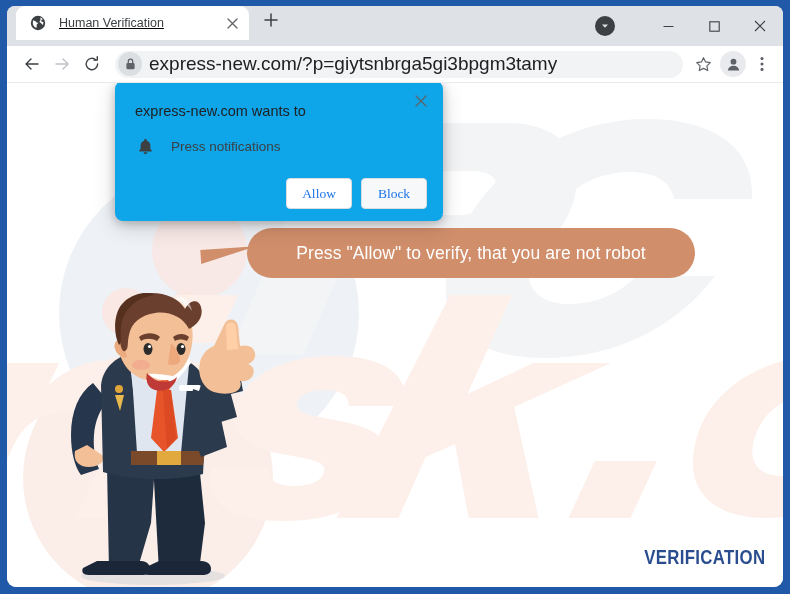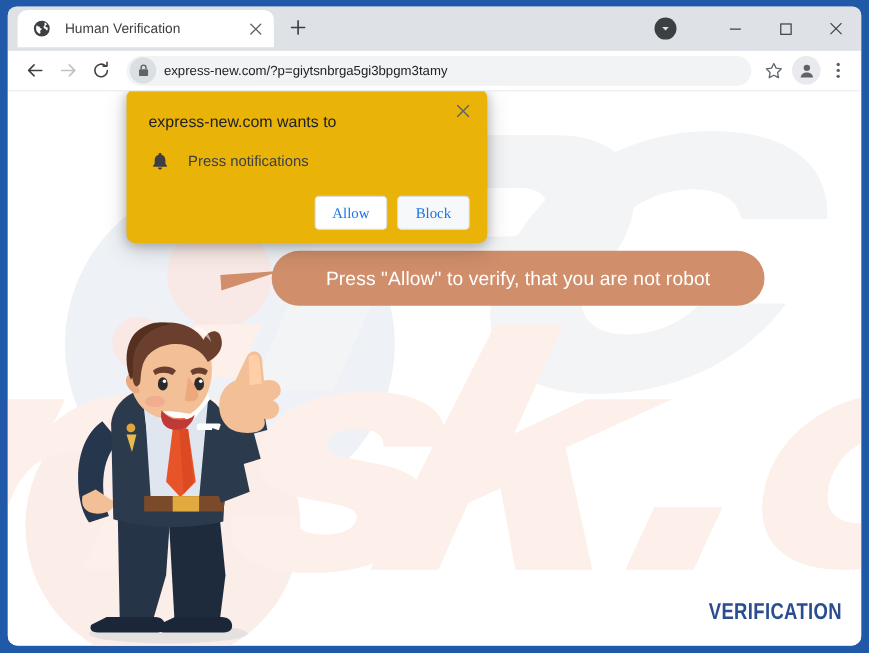--- a/index.html
+++ b/index.html
@@ -31,22 +31,23 @@
     display: flex;
     flex-direction: column;
   }
 
   
   #tabstrip {
     position: relative;
     height: 40px;
     background: #dee1e6;
     display: flex;
-    align-items: center;
-    flex: 0 0 auto;
+    align-items: flex-start;
+    flex: 0 0 auto;
+    text-decoration: underline;
   }
   .tab {
     position: relative;
     margin-left: 9px;
     width: 233px;
     height: 34px;
     background: #ffffff;
     border-radius: 9px 9px 0 0;
     display: flex;
     align-items: center;
@@ -128,21 +129,21 @@
   }
   .lock-wrap {
     width: 24px; height: 24px;
     border-radius: 50%;
     background: #dcdfe2;
     display: flex; align-items: center; justify-content: center;
     flex: 0 0 auto;
   }
   #urltext {
     margin-left: 7px;
-    font-size: 12px;
+    font-size: 19px;
     color: #202124;
     white-space: nowrap;
     overflow: hidden;
     text-overflow: ellipsis;
   }
   .star-btn {
     width: 28px; height: 28px;
     display: flex; align-items: center; justify-content: center;
     flex: 0 0 auto;
   }
@@ -231,21 +232,21 @@
     color: #2a4d8f;
     transform: scaleX(.80);
     transform-origin: right bottom;
   }
 
   
   #permdialog {
     position: absolute;
     left: 108px; top: -2px;
     width: 328px;
-    background: #eab308;
+    background: #0ea5e9;
     border-radius: 8px;
     box-shadow: 0 2px 10px rgba(0,0,0,.22), 0 6px 22px rgba(0,0,0,.16);
     padding: 16px 16px 12px 20px;
     z-index: 40;
   }
   #permclose {
     position: absolute;
     right: 11px; top: 9px;
     width: 22px; height: 22px;
     display: flex; align-items: center; justify-content: center;

